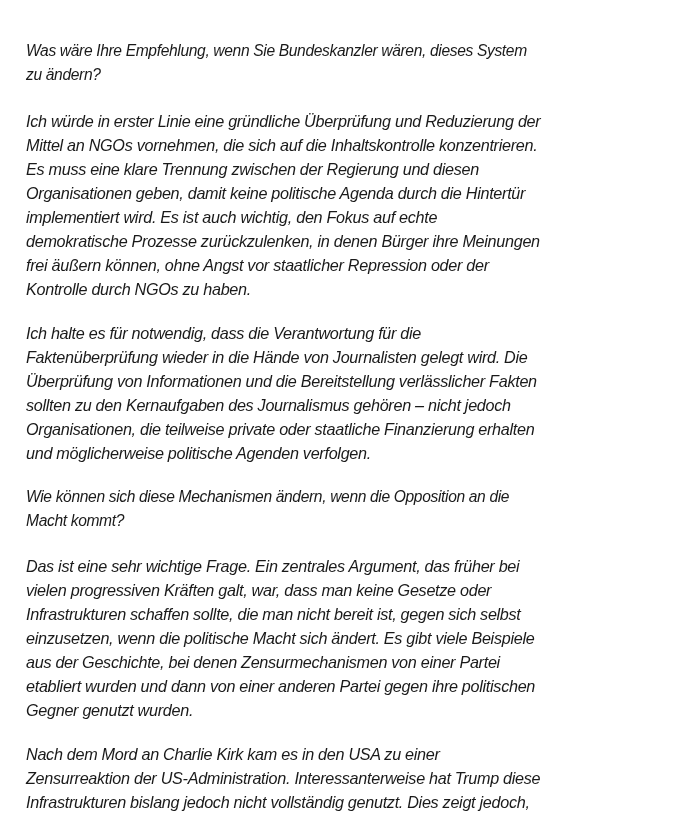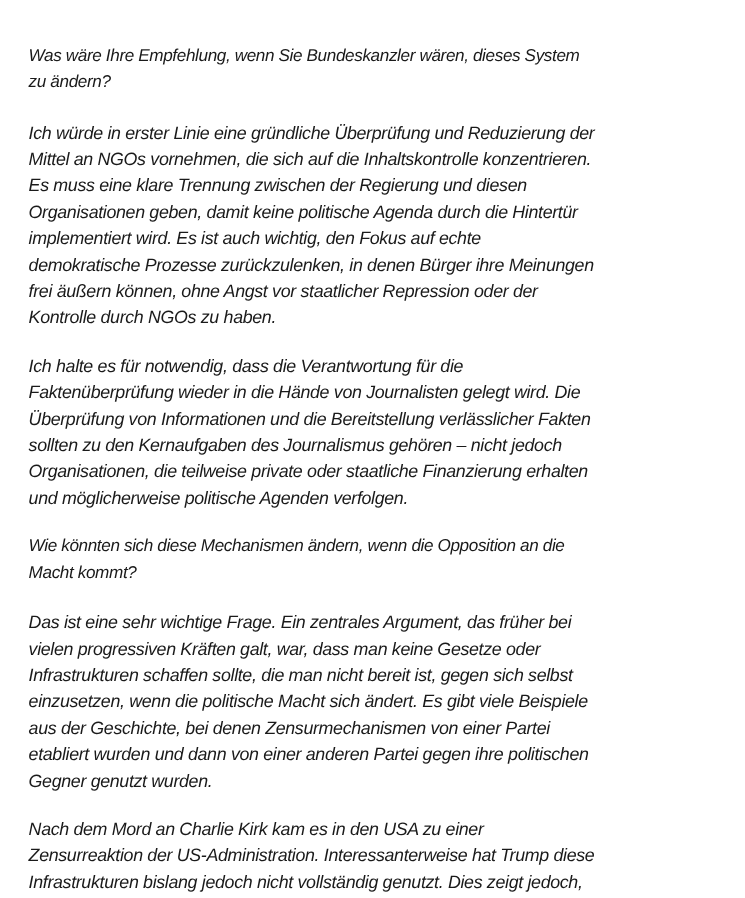--- a/index.html
+++ b/index.html
@@ -55,16 +55,16 @@
       border-radius: 1px;
     }
   </style>
 </head>
 <body>
 
 <div class="article">
   <p class="question q1">Was wäre Ihre Empfehlung, wenn Sie Bundeskanzler wären, dieses System zu ändern?</p>
   <p class="answer">Ich würde in erster Linie eine gründliche Überprüfung und Reduzierung der Mittel an NGOs vornehmen, die sich auf die Inhaltskontrolle konzentrieren. Es muss eine klare Trennung zwischen der Regierung und diesen Organisationen geben, damit keine politische Agenda durch die Hintertür implementiert wird. Es ist auch wichtig, den Fokus auf echte demokratische Prozesse zurückzulenken, in denen Bürger ihre Meinungen frei äußern können, ohne Angst vor staatlicher Repression oder der Kontrolle durch NGOs zu haben.</p>
   <p class="answer">Ich halte es für notwendig, dass die Verantwortung für die Faktenüberprüfung wieder in die Hände von Journalisten gelegt wird. Die Überprüfung von Informationen und die Bereitstellung verlässlicher Fakten sollten zu den Kernaufgaben des Journalismus gehören – nicht jedoch Organisationen, die teilweise private oder staatliche Finanzierung erhalten und möglicherweise politische Agenden verfolgen.</p>
-  <p class="question q2">Wie könnten sich diese Mechanismen ändern, wenn die Opposition an die Macht kommt?</p>
+  <p class="question q2">Wie können sich diese Mechanismen ändern, wenn die Opposition an die Macht kommt?</p>
   <p class="answer">Das ist eine sehr wichtige Frage. Ein zentrales Argument, das früher bei vielen progressiven Kräften galt, war, dass man keine Gesetze oder Infrastrukturen schaffen sollte, die man nicht bereit ist, gegen sich selbst einzusetzen, wenn die politische Macht sich ändert. Es gibt viele Beispiele aus der Geschichte, bei denen Zensurmechanismen von einer Partei etabliert wurden und dann von einer anderen Partei gegen ihre politischen Gegner genutzt wurden.</p>
   <p class="answer"><span>Nach dem Mord an Charlie Kirk kam es in den USA zu einer Zensurreaktion der US-Administration. Interessanterweise hat Trump diese Infrastrukturen bislang jedoch nicht vollständig genutzt. Dies zeigt jedoch, dass Zensurmechanismen, die derzeit etabliert werden, in Zukunft auch von einer anderen politischen Bewegung – etwa der AfD in Deutschland – genutzt werden könnten, sollte sie an die Macht kommen. Die Politik scheint heute oft nur kurzfristig zu denken, ohne sich bewusst zu sein, dass diese Werkzeuge der Repression gegen die eingesetzt werden könnten, die sie ursprünglich unterstützten.</span><span class="end-mark">𝔅</span></p>
 </div>
 
 </body></html>

